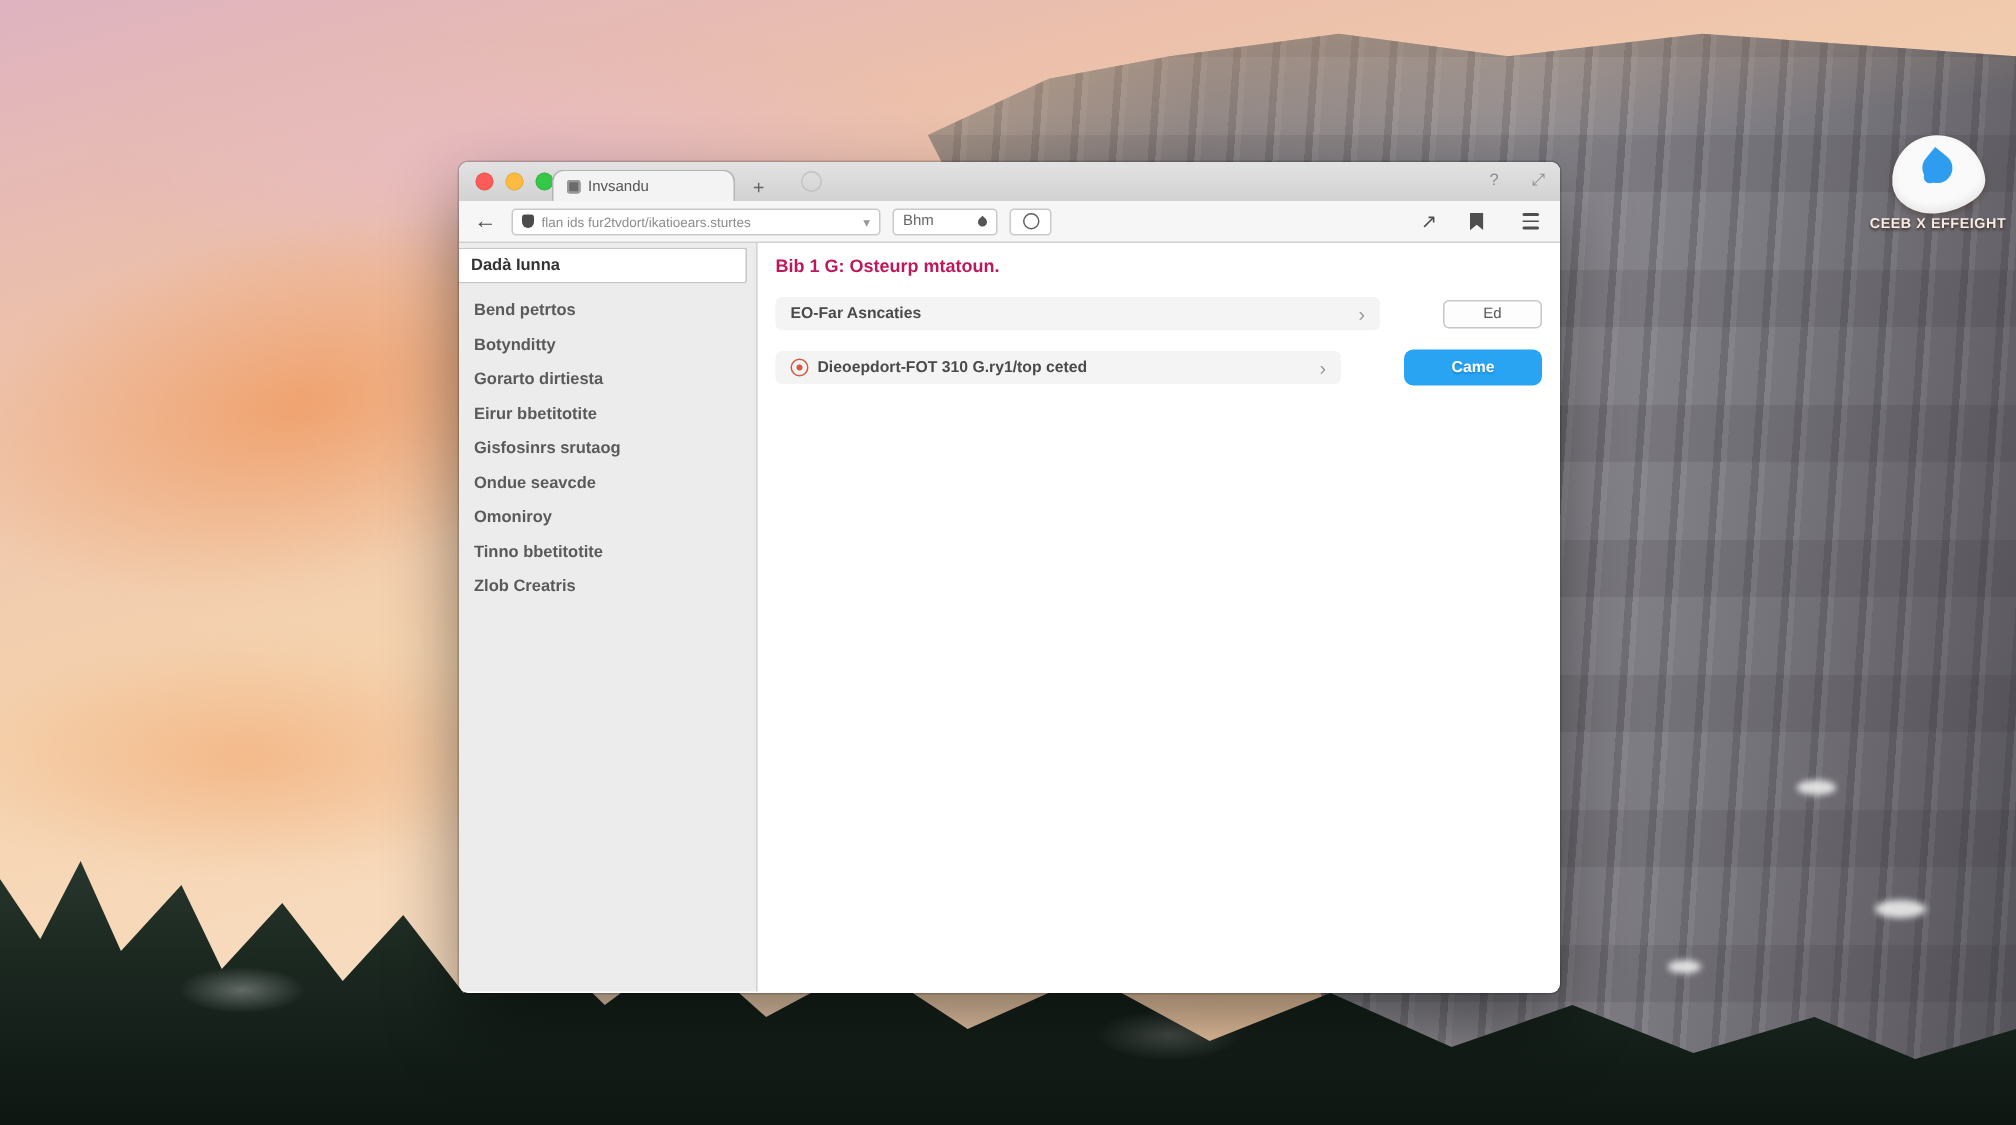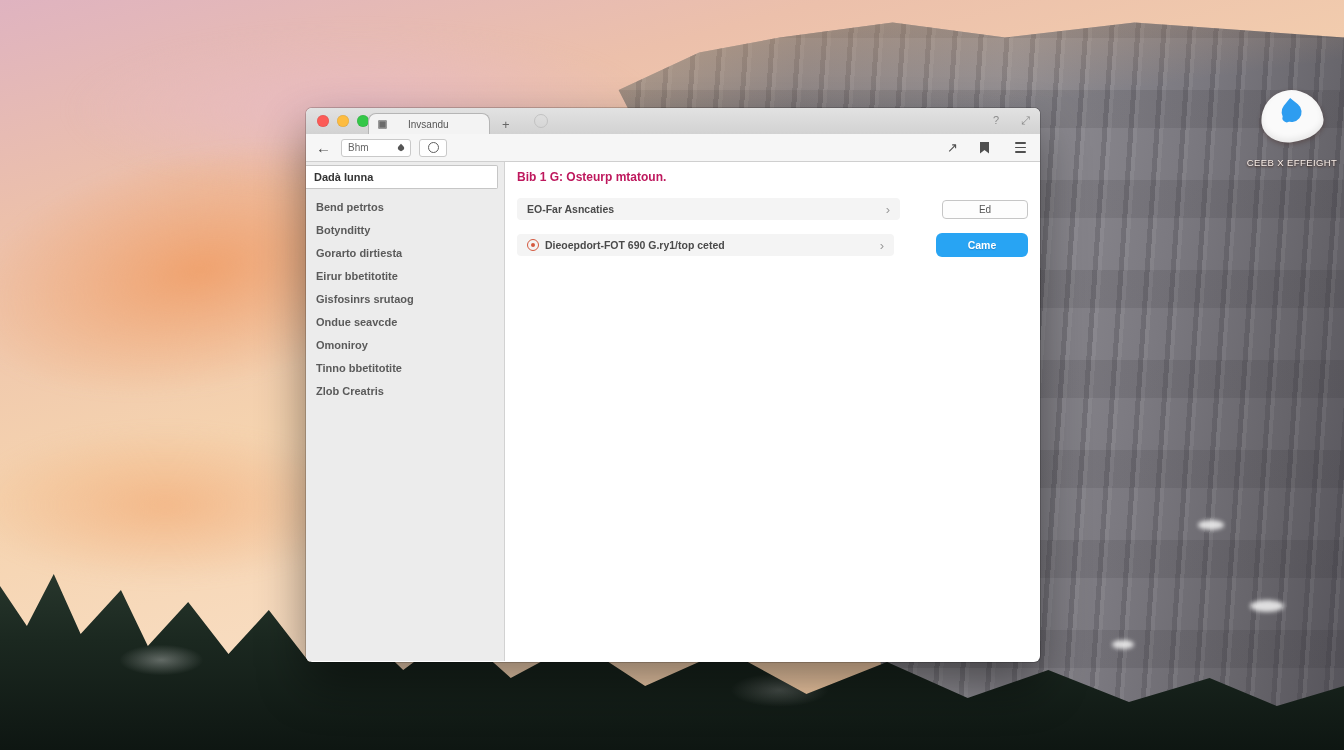--- a/index.html
+++ b/index.html
@@ -49,34 +49,34 @@
       linear-gradient(180deg,#2c3c31 0%,#1b2820 45%,#0e1612 100%);
   }
   
   .desk-icon{position:absolute;left:1240px;top:90px;width:104px;text-align:center;cursor:default;}
   .icon-blob{width:62px;height:52px;margin:0 auto;background:#fafafa;position:relative;
     border-radius:48% 52% 55% 45% / 58% 62% 38% 42%;transform:rotate(-6deg);
     box-shadow:0 2px 5px rgba(60,30,20,.35), inset 0 -3px 6px rgba(0,0,0,.08);}
   .icon-drop{position:absolute;left:21px;top:12px;width:20px;height:20px;background:#2e9df0;
     border-radius:0 100% 100% 100%;transform:rotate(45deg);}
   .icon-drop::after{content:"";position:absolute;left:6px;top:14px;width:8px;height:8px;background:#2e9df0;border-radius:50%;}
-  .desk-icon .lbl{margin-top:15px;font-size:9.5px;font-weight:normal;color:#f6ece6;letter-spacing:.4px;
+  .desk-icon .lbl{margin-top:2px;font-size:9.5px;font-weight:bold;color:#f6ece6;letter-spacing:.4px;
     text-shadow:0 1px 2px rgba(50,25,15,.85);}
   
   .window{position:absolute;left:306px;top:108px;width:734px;height:554px;border-radius:6px;
     background:#fff;box-shadow:0 22px 48px rgba(0,0,0,.45),0 0 0 1px rgba(0,0,0,.18);overflow:hidden;}
   .titlebar{position:relative;height:26px;background:linear-gradient(#e2e2e2,#d2d2d2);}
   .lights{position:absolute;left:11px;top:7px;display:flex;gap:8px;}
   .light{width:12px;height:12px;border-radius:50%;box-shadow:inset 0 0 1px rgba(0,0,0,.3);}
   .l-close{background:#fc5b57;}
   .l-min{background:#fdbc40;}
   .l-max{background:#34c748;}
   .tab{position:absolute;left:62px;bottom:0;height:21px;width:122px;background:#f3f3f3;
     border:1px solid #b5b5b5;border-bottom:none;border-radius:8px 8px 0 0;
-    display:flex;align-items:center;gap:21px;padding:0 9px;box-sizing:border-box;}
+    display:flex;align-items:center;gap:5px;padding:0 9px;box-sizing:border-box;}
   .favicon{width:9px;height:9px;background:#6b6b6b;border-radius:2px;flex:none;
     box-shadow:inset 0 0 0 1.5px #9a9a9a;}
   .tab-title{font-size:10px;color:#555;white-space:nowrap;overflow:hidden;}
   .newtab{position:absolute;left:196px;bottom:3px;font-size:13px;color:#666;line-height:1;cursor:default;}
   .ghost-tab{position:absolute;left:228px;bottom:6px;width:12px;height:12px;border:1.5px solid #c2c2c2;border-radius:50%;}
   .tb-right-icons{position:absolute;right:10px;top:6px;display:flex;gap:22px;font-size:11px;color:#8b8b8b;}
   
   .toolbar{height:28px;background:#f6f6f6;border-bottom:1px solid #cfcfcf;
     display:flex;align-items:center;padding:0 10px;gap:8px;box-sizing:border-box;}
   .back{font-size:15px;color:#4a4a4a;line-height:1;margin-right:2px;}
@@ -111,21 +111,21 @@
   .row-bar{flex:1;height:22px;background:#f4f4f4;border-radius:4px;display:flex;align-items:center;
     gap:6px;padding:0 10px;box-sizing:border-box;}
   .row-label{font-size:10.5px;font-weight:bold;color:#4a4a4a;white-space:nowrap;overflow:hidden;}
   .chev{margin-left:auto;font-size:13px;color:#9a9a9a;line-height:1;}
   .alert-ic{width:12px;height:12px;border:1.6px solid #d4593f;border-radius:50%;flex:none;
     box-sizing:border-box;position:relative;}
   .alert-ic::after{content:"";position:absolute;left:2.5px;top:2.5px;width:4px;height:4px;
     background:#d4593f;border-radius:50%;}
   .btn{margin-left:10px;border-radius:4px;font-family:"Liberation Sans",sans-serif;
     display:flex;align-items:center;justify-content:center;cursor:default;}
-  .btn-default{width:86px;height:19px;background:#fdfdfd;border:1px solid #c6c6c6;
+  .btn-default{width:66px;height:19px;background:#fdfdfd;border:1px solid #c6c6c6;
     font-size:10px;color:#555;border-radius:4px;}
   .btn-primary{width:92px;height:24px;background:#28a4f3;border:none;border-radius:6px;
     font-size:10.5px;font-weight:bold;color:#fff;text-shadow:0 1px 1px rgba(0,60,120,.25);}
 </style>
 </head>
 <body>
 
 <div class="wall-sky"></div>
 <div class="cloud cloud-b"></div>
 <div class="cloud cloud-a"></div>
@@ -159,20 +159,25 @@
     <span class="newtab">+</span>
     <span class="ghost-tab"></span>
     <div class="tb-right-icons">
       <span>?</span>
       <span>⤢</span>
     </div>
   </div>
 
   <div class="toolbar">
     <span class="back">←</span>
+    <div class="addressbar">
+      <span class="shield"></span>
+      <span class="addr-text">flan ids fur2tvdort/ikatioears.sturtes</span>
+      <span class="addr-action">▾</span>
+    </div>
     <div class="searchbox">
       <span class="search-text">Bhm</span>
       <span class="drop-ic"></span>
     </div>
     <div class="reloadbox">
       <span class="ring"></span>
     </div>
     <div class="tb-spacer"></div>
     <span class="share-ic">↗</span>
     <span class="bookmark-ic"></span>
@@ -204,21 +209,21 @@
         <div class="row-bar">
           <span class="row-label">EO-Far Asncaties</span>
           <span class="chev">›</span>
         </div>
         <button class="btn btn-default">Ed</button>
       </div>
 
       <div class="setting-row">
         <div class="row-bar">
           <span class="alert-ic"></span>
-          <span class="row-label">Dieoepdort-FOT 690 G.ry1/top ceted</span>
+          <span class="row-label">Dieoepdort-FOT 310 G.ry1/top ceted</span>
           <span class="chev">›</span>
         </div>
         <button class="btn btn-primary">Came</button>
       </div>
     </div>
   </div>
 
 </div>
 
 </body></html>

